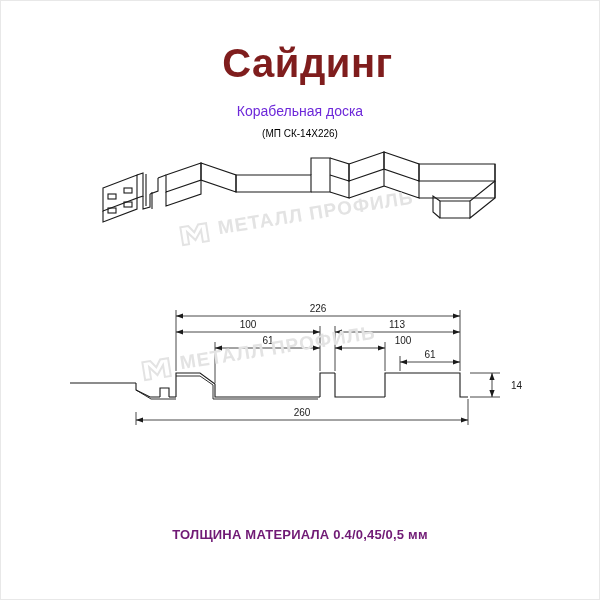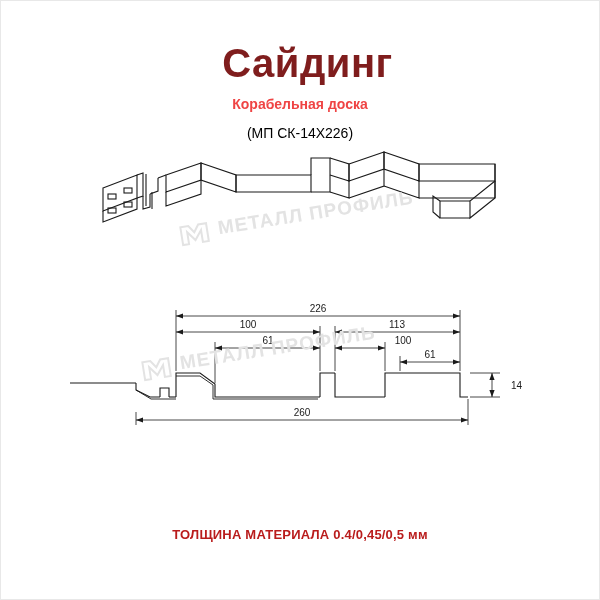--- a/index.html
+++ b/index.html
@@ -39,29 +39,29 @@
   }
   .title {
     font-size: 40px;
     font-weight: bold;
     letter-spacing: 0.5px;
     line-height: 34px;
     color: #7f1d1d;
     padding-left: 15px;
   }
   .subtitle {
-    margin-top: 16px;
+    margin-top: 23px;
     font-size: 14px;
-    font-weight: bold;
+    font-weight: normal;
     line-height: 17px;
-    color: #ef4444;
+    color: #6d28d9;
   }
   .code {
-    margin-top: 13px;
-    font-size: 14px;
+    margin-top: 7px;
+    font-size: 10px;
     line-height: 14px;
     color: #000;
   }
 
   
   .drawing {
     position: absolute;
     left: 0;
     top: 140px;
     width: 498px;
@@ -96,21 +96,21 @@
 
   
   .footer {
     position: absolute;
     left: 0;
     top: 527px;
     width: 600px;
     text-align: center;
     font-size: 13px;
     font-weight: bold;
-    color: #b91c1c;
+    color: #701a75;
     letter-spacing: 0.2px;
   }
 </style>
 </head>
 <body>
 
 <div class="page">
   <div class="frame-border"></div>
 
   <div class="header">

